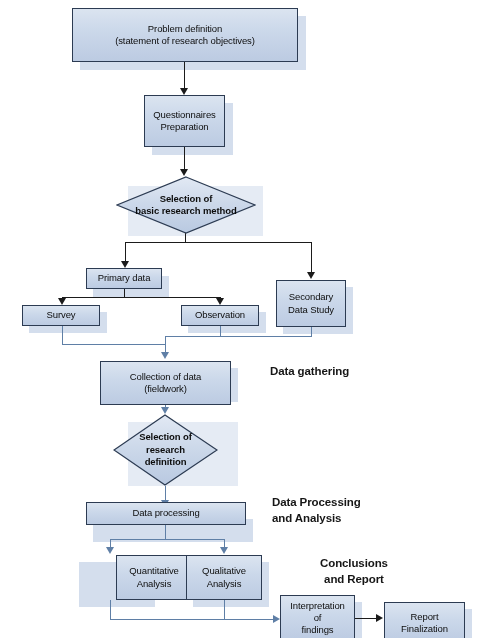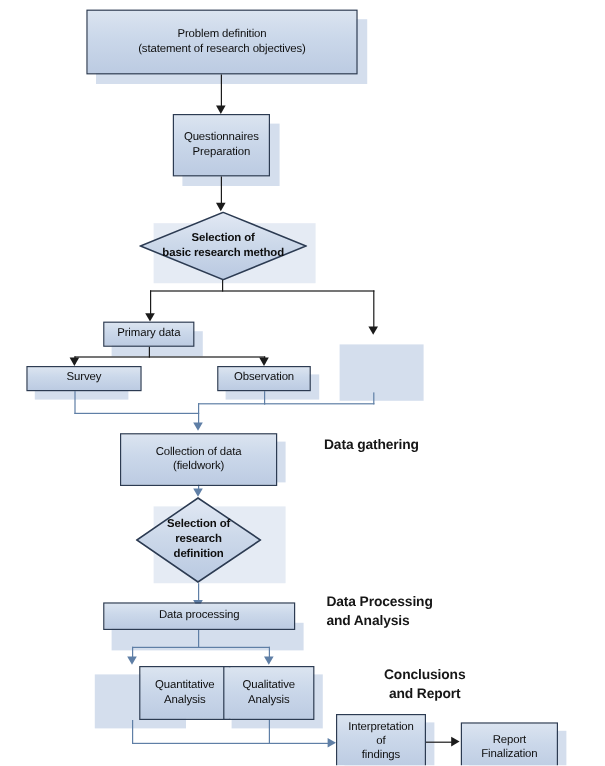--- a/index.html
+++ b/index.html
@@ -158,30 +158,36 @@
   <div class="arrowhead down" style="left:121px; top:261px;"></div>
   <div class="vline" style="left:311px; top:242px; height:31px;"></div>
   <div class="arrowhead down" style="left:307px; top:272px;"></div>
 
   <div class="shadow" style="left:93px; top:276px; width:76px; height:21px;"></div>
   <div class="node box" style="left:86px; top:268px; width:76px; height:21px; z-index:2;">
     <div class="lbl">Primary data</div>
   </div>
 
   <div class="shadow" style="left:283px; top:287px; width:70px; height:47px;"></div>
+  <div class="node box" style="left:276px; top:280px; width:70px; height:47px; z-index:2;">
+    <div class="lbl">
+      <span>Secondary</span><br>
+      <span>Data Study</span>
+    </div>
+  </div>
 
   <div class="vline" style="left:124px; top:289px; height:9px;"></div>
   <div class="hline" style="left:62px; top:297px; width:159px;"></div>
   <div class="vline" style="left:62px; top:297px; height:6px;"></div>
   <div class="arrowhead down" style="left:58px; top:298px;"></div>
   <div class="vline" style="left:220px; top:297px; height:6px;"></div>
   <div class="arrowhead down" style="left:216px; top:298px;"></div>
 
   <div class="shadow" style="left:29px; top:312px; width:78px; height:21px;"></div>
-  <div class="node box" style="left:22px; top:305px; width:96px; height:21px; z-index:2;">
+  <div class="node box" style="left:22px; top:305px; width:78px; height:21px; z-index:2;">
     <div class="lbl">Survey</div>
   </div>
 
   <div class="shadow" style="left:188px; top:312px; width:78px; height:21px;"></div>
   <div class="node box" style="left:181px; top:305px; width:78px; height:21px; z-index:2;">
     <div class="lbl">Observation</div>
   </div>
 
   <div class="vline blue" style="left:62px; top:326px; height:19px;"></div>
   <div class="hline blue" style="left:62px; top:344px; width:104px;"></div>

